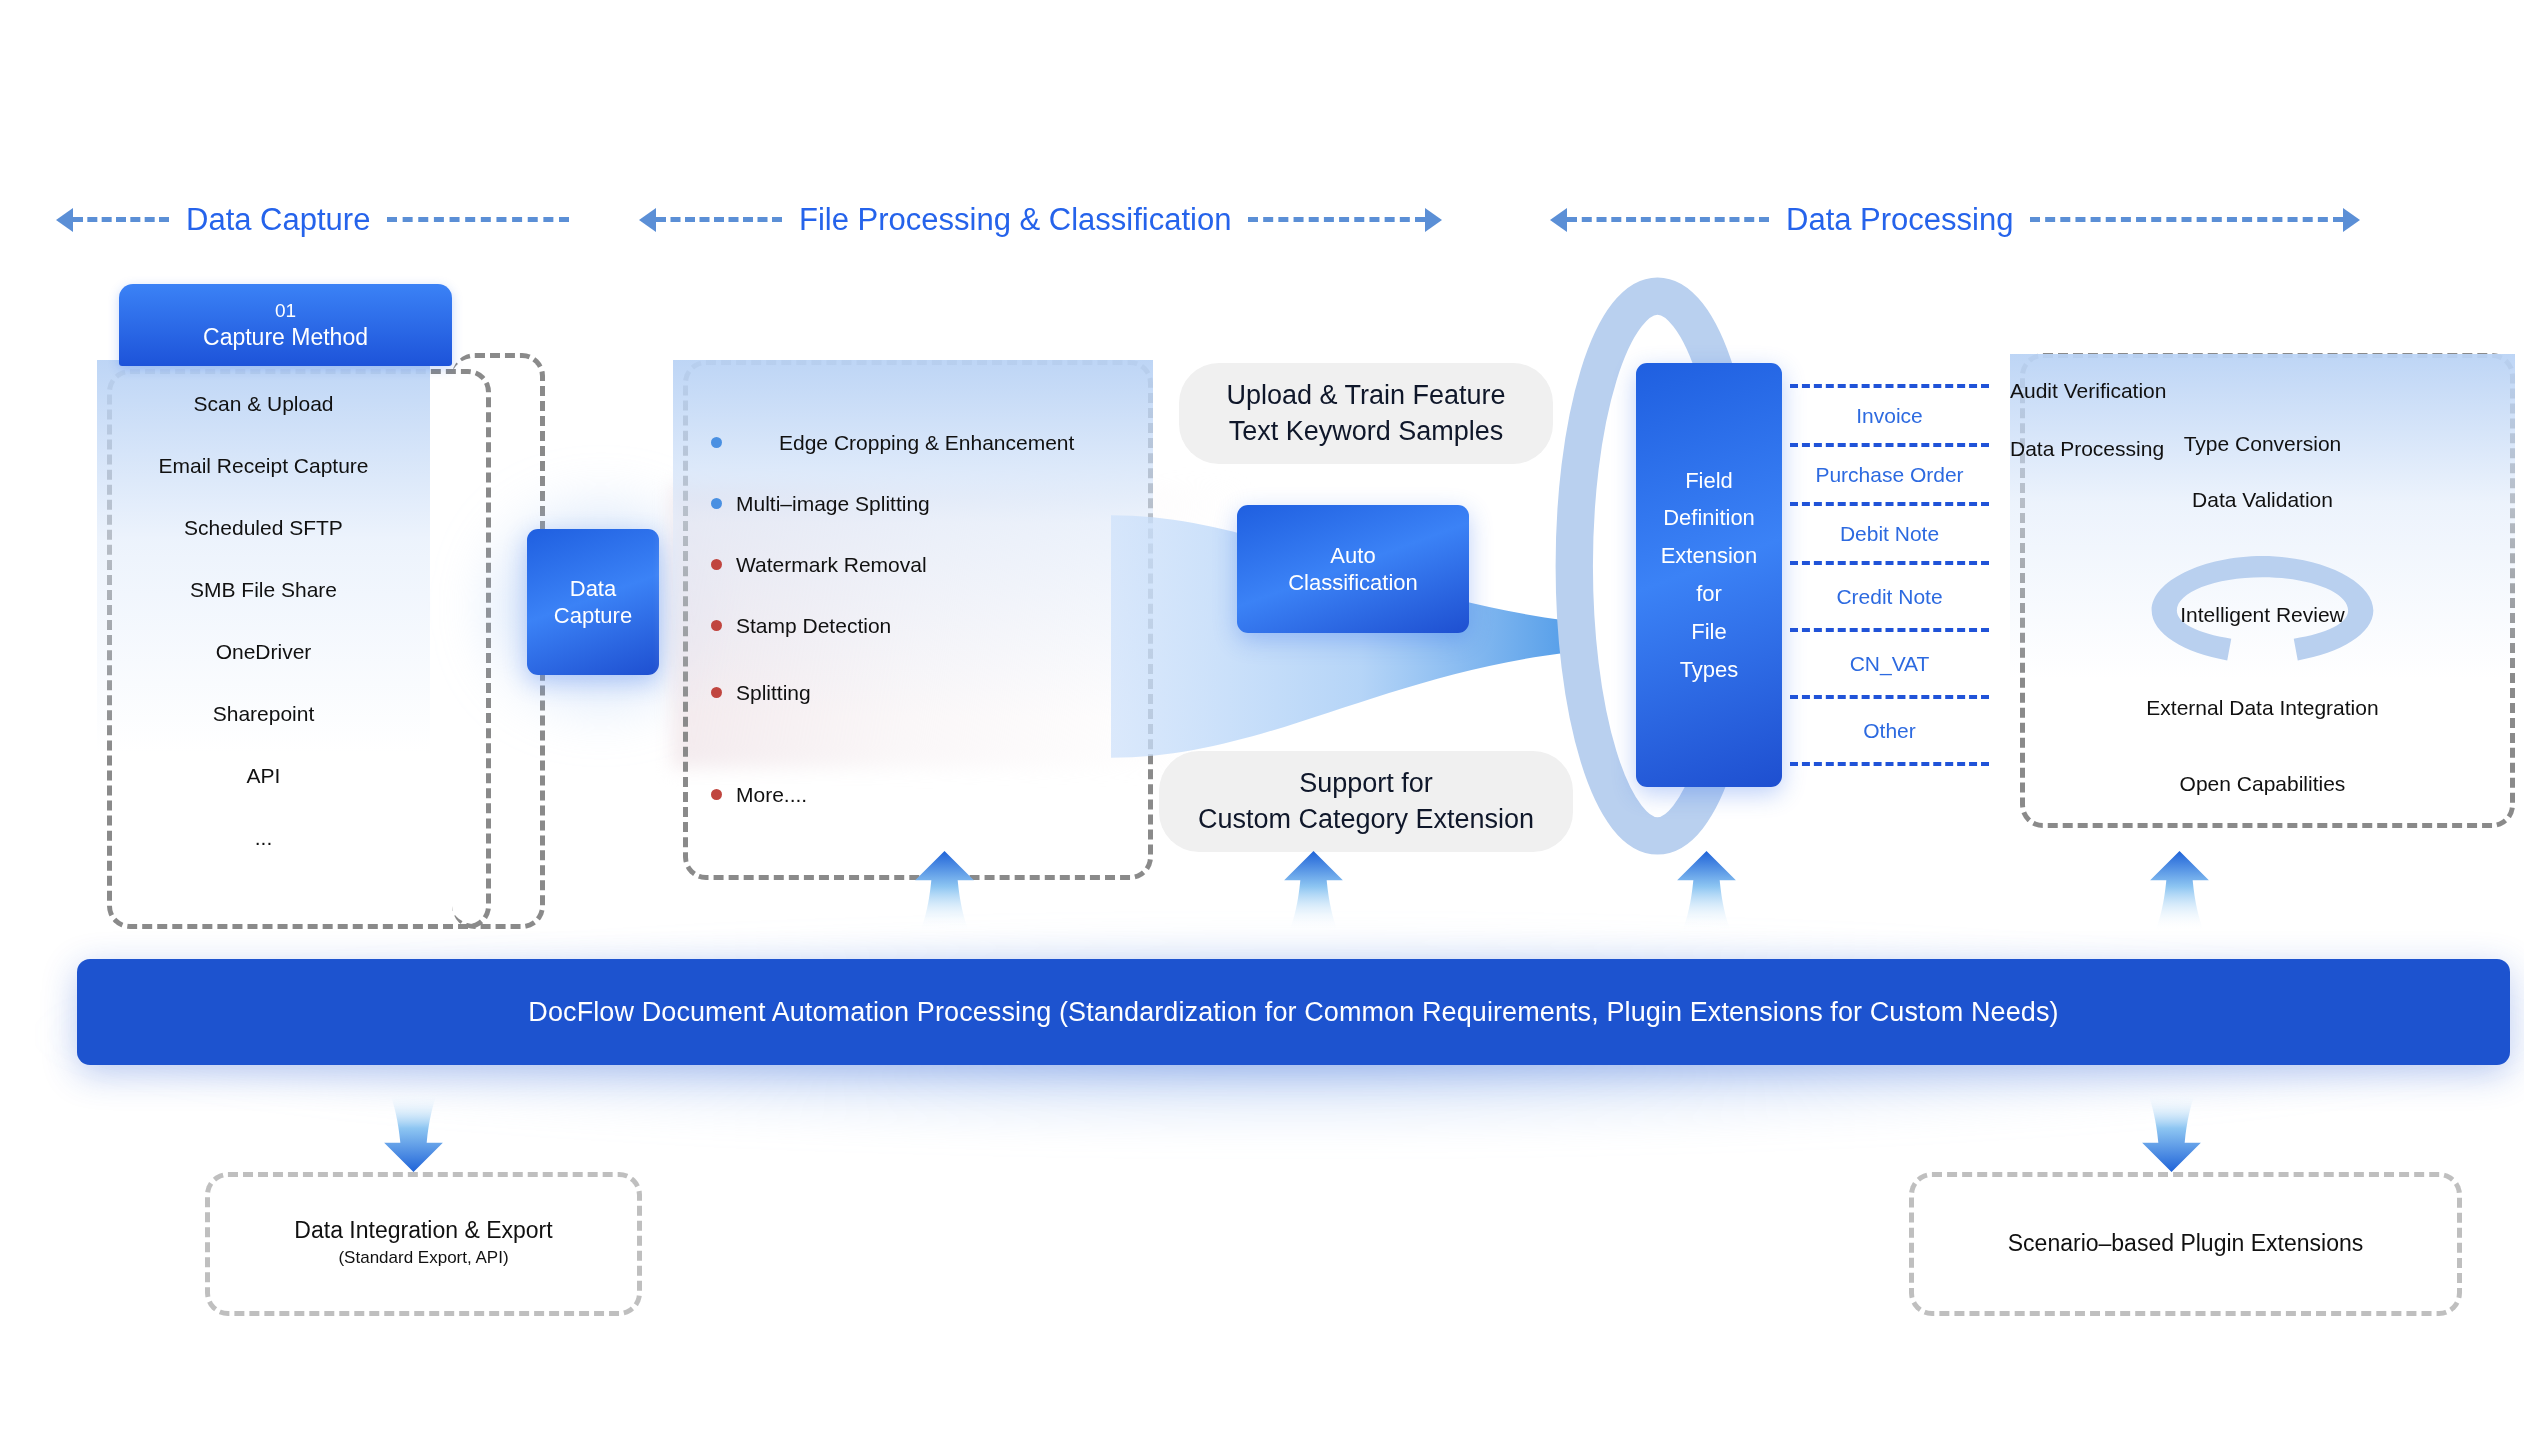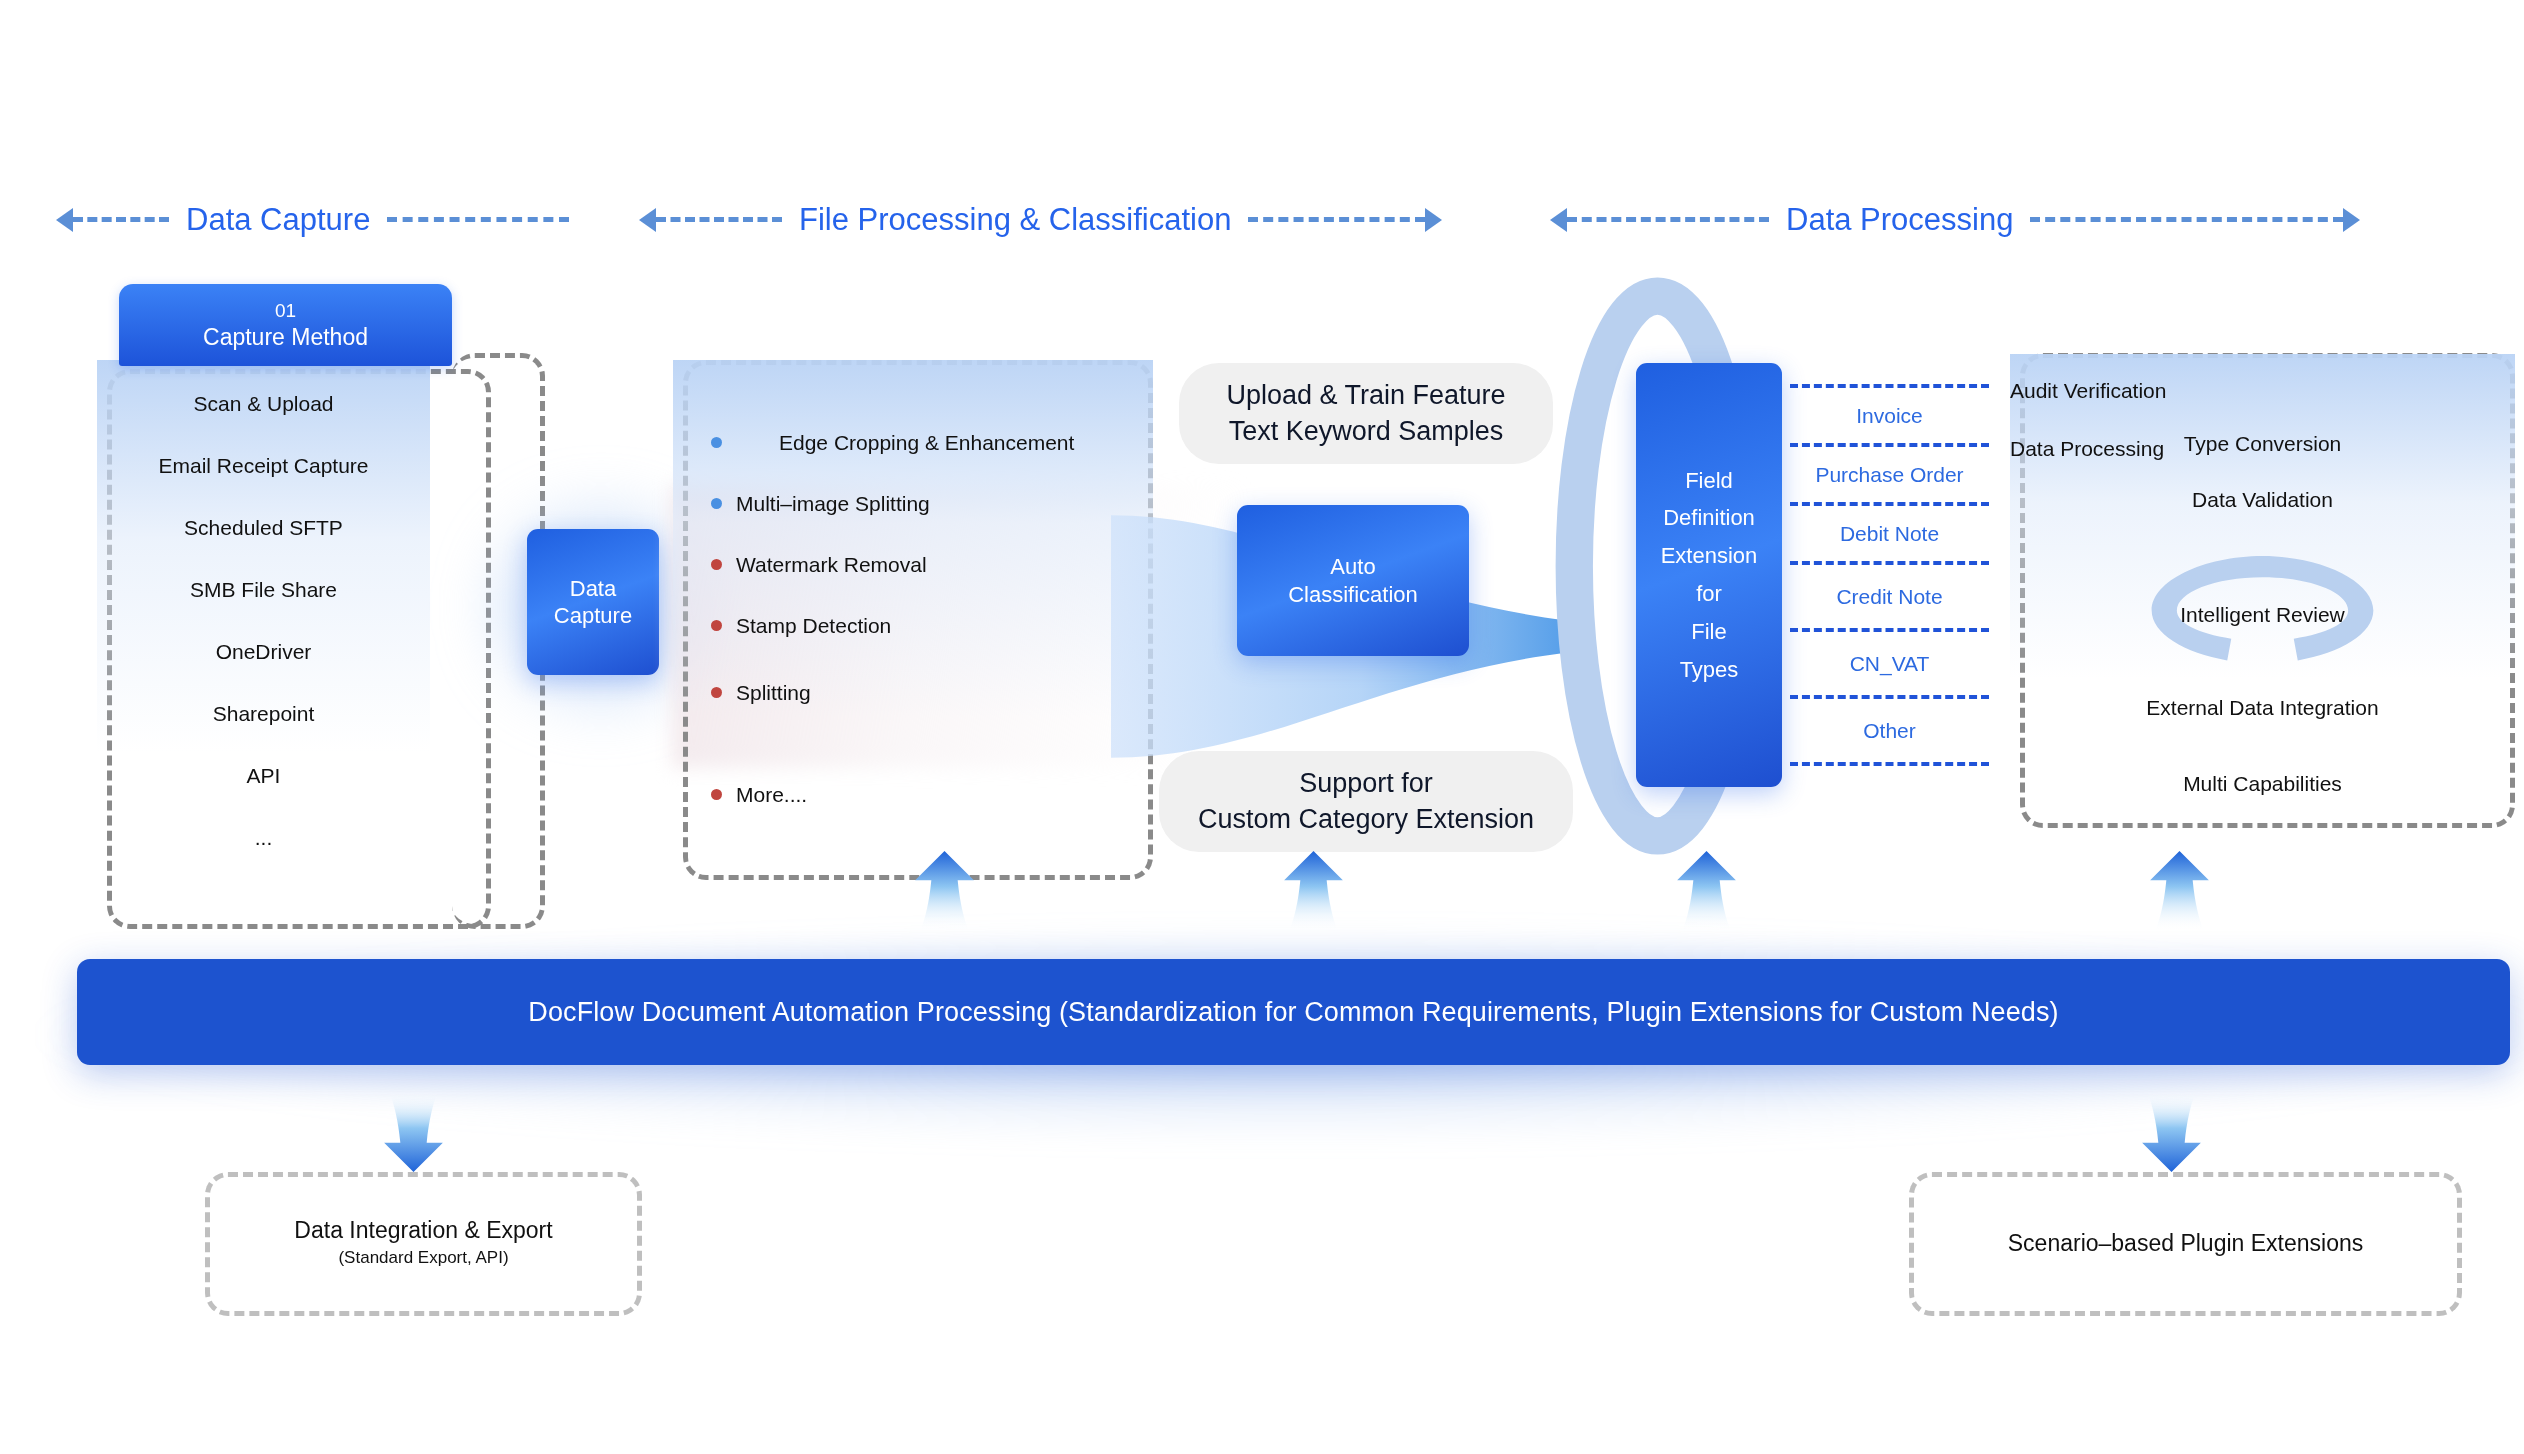--- a/index.html
+++ b/index.html
@@ -205,21 +205,21 @@
   <defs>
     <linearGradient id="beamg" x1="0" y1="0" x2="1" y2="0">
       <stop offset="0%" stop-color="#cfe2fb" stop-opacity="0.75"></stop>
       <stop offset="55%" stop-color="#a8cdf6" stop-opacity="0.85"></stop>
       <stop offset="100%" stop-color="#4e9ae8" stop-opacity="0.95"></stop>
     </linearGradient>
   </defs>
   <path d="M0,40 C300,40 520,200 900,248 L900,312 C520,360 300,520 0,520 Z" fill="url(#beamg)"></path>
 </svg>
 
-<div class="bluebox" style="left:1237px;top:505px;width:232px;height:151px;">
+<div class="bluebox" style="left:1237px;top:505px;width:232px;height:128px;">
   <div>
     <div>Auto</div>
     <div>Classification</div>
   </div>
 </div>
 
 <div class="pill" style="left:1159px;top:751px;width:414px;height:101px;">
   <div>
     <div>Support for</div>
     <div>Custom Category Extension</div>
@@ -271,21 +271,21 @@
            C 470,94 395,64 300,64
            C 205,64 130,94 130,130
            C 130,155 171,175 238,186
            L 230,229
            C 145,214 80,176 80,130
            C 80,72 182,22 300,22 Z" fill="#b9d0ef"></path>
 </svg>
 <div class="abs ring-label" style="left:2111px;top:604px;width:303px;">Intelligent Review</div>
 
 <div class="abs listrow" style="left:2010px;top:697px;width:505px;">External Data Integration</div>
-<div class="abs listrow" style="left:2010px;top:773px;width:505px;">Multi Capabilities</div>
+<div class="abs listrow" style="left:2010px;top:773px;width:505px;">Open Capabilities</div>
 
 <svg class="abs" style="left:909px;top:851px;width:71px;height:81px;" viewBox="0 0 140 160">
   <defs>
       <linearGradient id="upg1" x1="0" y1="1" x2="0" y2="0">
     <stop offset="0%" stop-color="#ffffff" stop-opacity="0"></stop>
     <stop offset="55%" stop-color="#8ec6f2"></stop>
         <stop offset="100%" stop-color="#1f63d8"></stop>
   </linearGradient>
     </defs>
   <path d="M70,0 L128,58 L96,58 C100,100 108,134 118,158 L22,158 C32,134 40,100 44,58 L12,58 Z" fill="url(#upg1)"></path>

